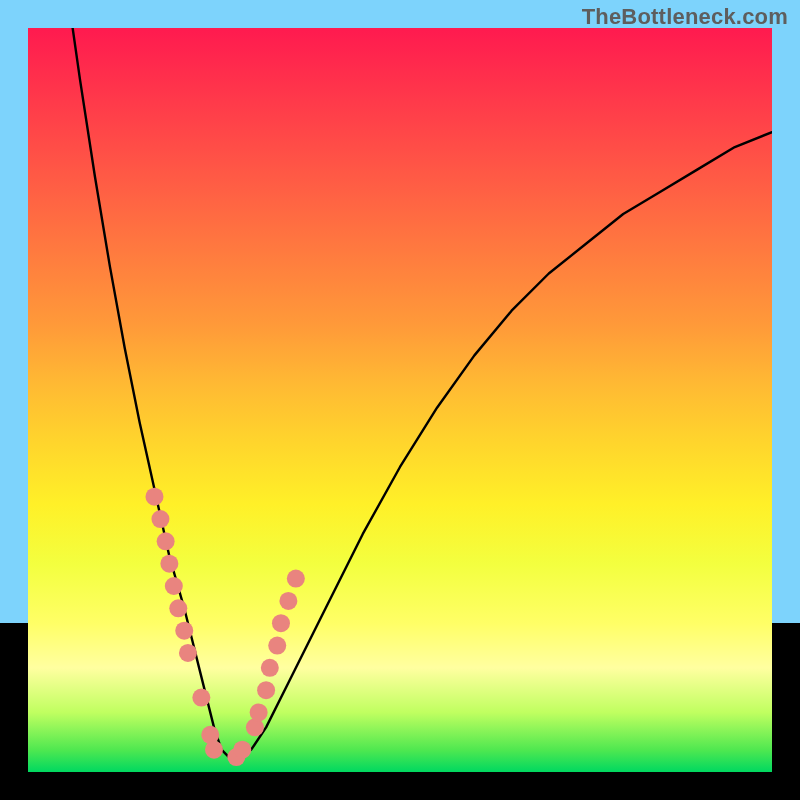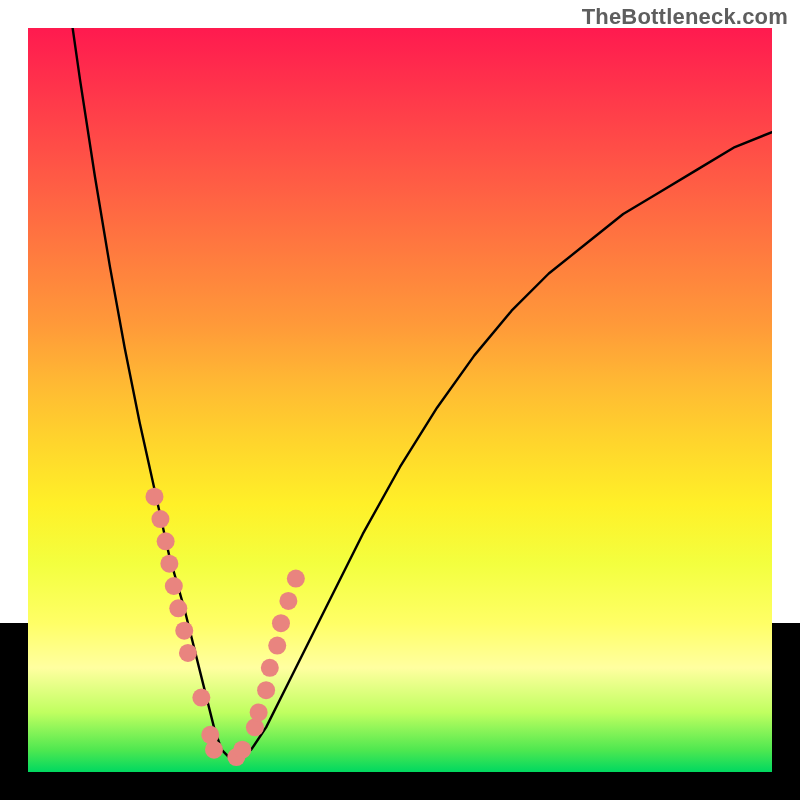--- a/index.html
+++ b/index.html
@@ -7,21 +7,21 @@
     padding: 0;
     width: 800px;
     height: 800px;
     overflow: hidden;
     background: #000;
   }
   .container {
     position: relative;
     width: 800px;
     height: 623px;
-    background: #ffffff;
+    background: #7dd3fc;
   }
   .plot-area {
     position: absolute;
     left: 28px;
     top: 28px;
     width: 744px;
     height: 744px;
     background: linear-gradient(to bottom,
       #ff1a4f 0%,
       #ff3a4a 10%,

